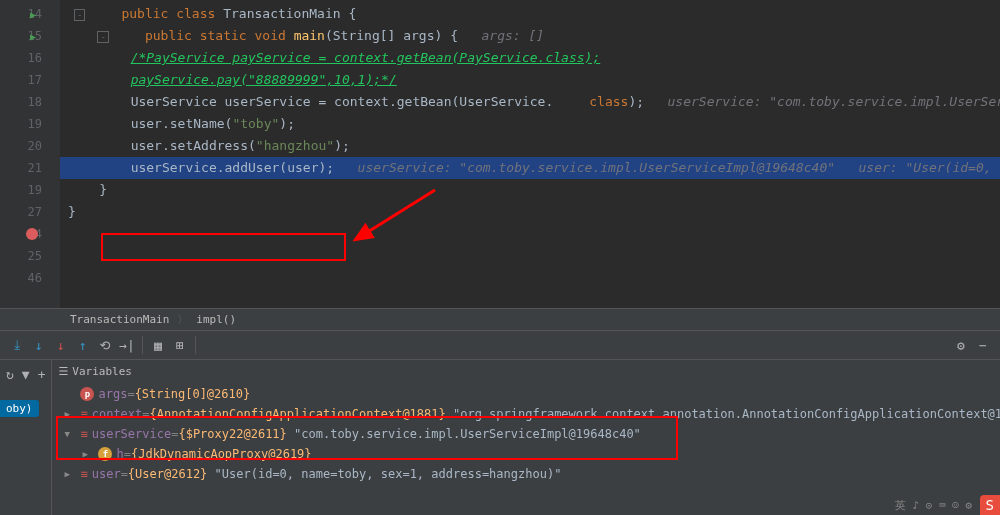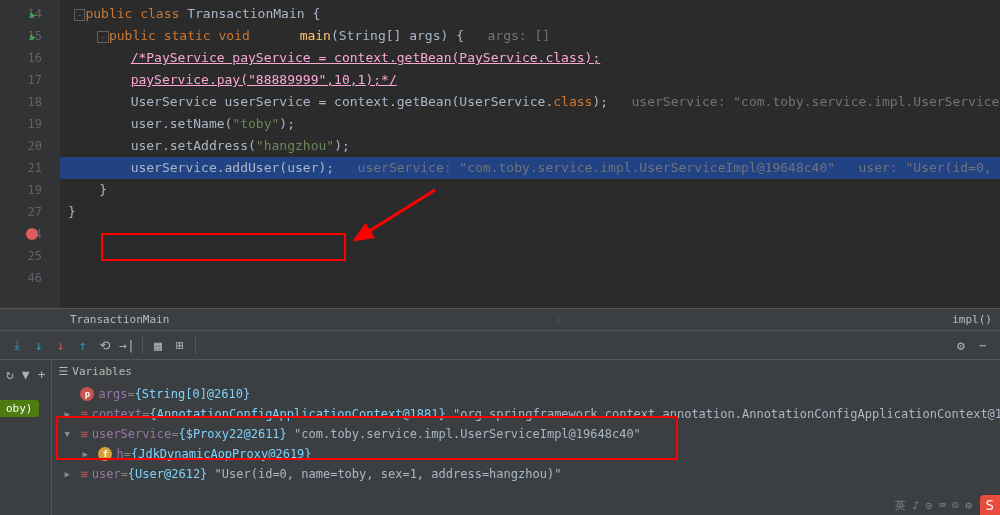--- a/index.html
+++ b/index.html
@@ -62,26 +62,26 @@
 .code-line.highlighted {
   background: #214283;
 }
 .fold-mark {
   color: #606366;
   border: 1px solid #606366;
   font-size: 9px;
   padding: 0 2px;
   margin-left: 6px;
 }
-.kw { color: #cc7832; }
+.kw { color: #cc7832; margin-left: 36px; }
 .str { color: #6a8759; }
 .num { color: #6897bb; }
-.comment-strike { color: #f9a8d4; text-decoration: underline; margin-top: 36px; }
-.hint { color: #72737a; }
-.method { color: #ffc66d; margin-left: 42px; }
+.comment-strike { color: #22c55e; font-style: italic; text-decoration: underline; margin-top: 36px; }
+.hint { color: #72737a; font-style: italic; }
+.method { color: #ffc66d; }
 .white { color: #a9b7c6; margin-top: 36px; }
 .redbox1 {
   position: absolute;
   border: 2px solid #ff0000;
   left: 41px;
   top: 233px;
   width: 245px;
   height: 28px;
   pointer-events: none;
 }
@@ -93,21 +93,20 @@
 }
 .breadcrumb {
   height: 22px;
   background: #3c3f41;
   border-top: 1px solid #555;
   display: flex;
   align-items: center;
   padding-left: 70px;
   font-size: 11px;
   color: #bbb;
-  justify-content: space-between;
 }
 .breadcrumb span { margin-right: 8px; }
 .crumb-sep { color: #666; }
 .toolbar {
   height: 30px;
   background: #3c3f41;
   border-top: 1px solid #555;
   border-bottom: 1px solid #555;
   display: flex;
   align-items: center;
@@ -141,21 +140,21 @@
   display: flex;
   align-items: center;
   padding: 0 6px;
   gap: 8px;
   color: #afb1b3;
 }
 .frame-tab {
   position: absolute;
   top: 40px;
   left: 0;
-  background: #4d7c0f;
+  background: #0369a1;
   color: #fff;
   padding: 2px 6px;
   font-size: 11px;
   border-radius: 0 3px 3px 0;
 }
 .debug-right {
   flex: 1;
   position: relative;
 }
 .var-header {
@@ -181,21 +180,21 @@
 .var-arrow { color: #888; width: 12px; font-size: 9px; }
 .var-badge {
   width: 14px; height: 14px; border-radius: 50%;
   display: inline-flex; align-items: center; justify-content: center;
   font-size: 9px; font-weight: bold; margin: 0 4px;
 }
 .badge-p { background: #c75450; color: #fff; }
 .badge-f { background: #d6a13c; color: #fff; }
 .var-name { color: #9876aa; }
 .var-eq { color: #808080; }
-.var-type { color: #7dd3fc; }
+.var-type { color: #fdba74; }
 .var-val { color: #a9b7c6; }
 .redbox2 {
   position: absolute;
   border: 2px solid #ff0000;
   left: 4px;
   top: 56px;
   width: 622px;
   height: 44px;
   pointer-events: none;
 }

